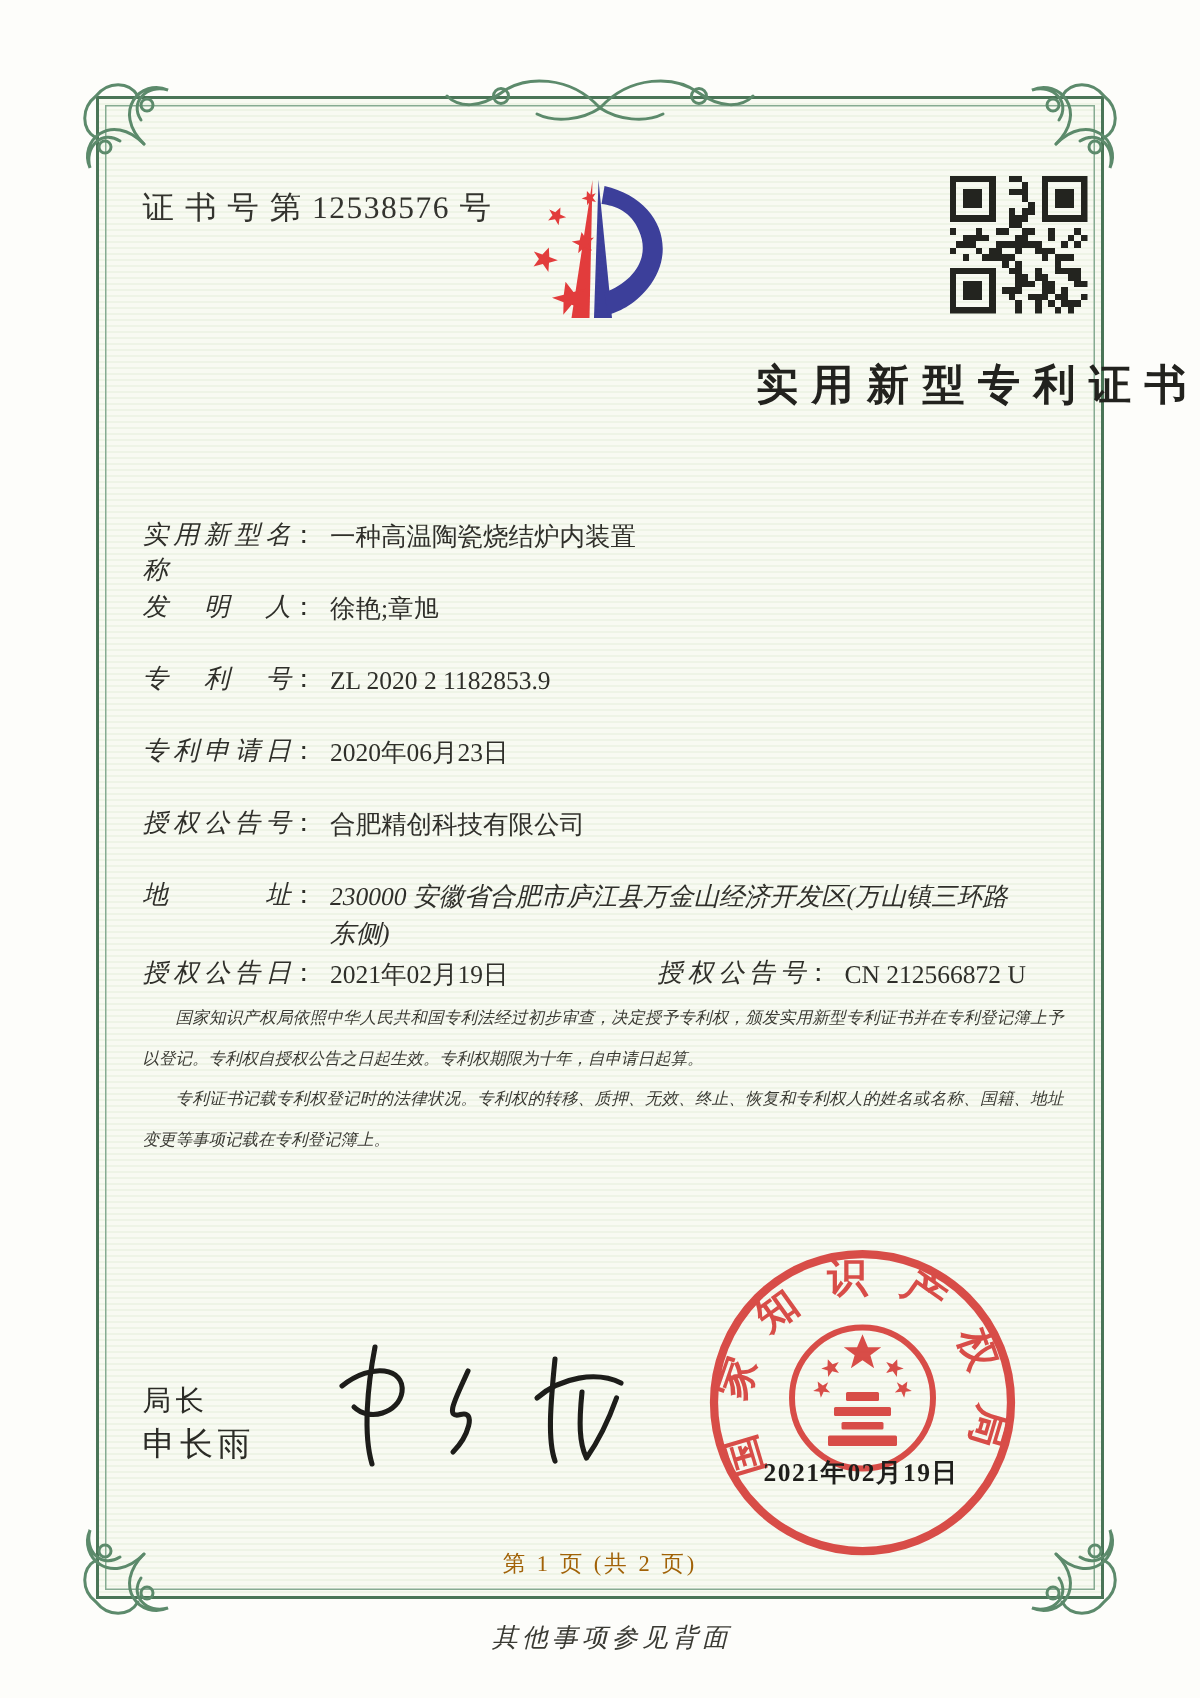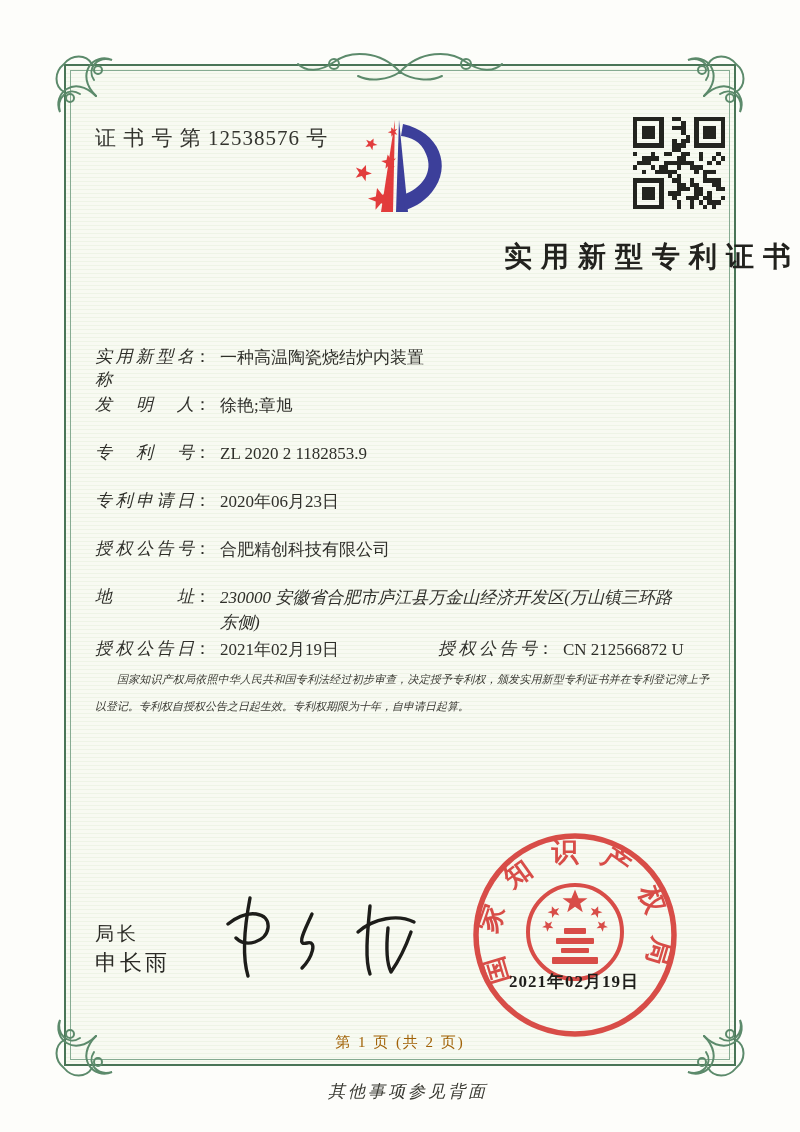--- a/index.html
+++ b/index.html
@@ -338,20 +338,21 @@
 </div>
 <div class="abs row" style="top:637px;position:absolute">
   <span class="lbl">授权公告日</span><span class="colon">：</span><span class="val">2021年02月19日</span>
   <span class="pair2">
     <span class="lbl">授权公告号</span><span class="colon">：</span><span class="val">CN 212566872 U</span>
   </span>
 </div>
 
 <div class="abs paras">
   <p>国家知识产权局依照中华人民共和国专利法经过初步审查，决定授予专利权，颁发实用新型专利证书并在专利登记簿上予以登记。专利权自授权公告之日起生效。专利权期限为十年，自申请日起算。</p>
+  <p>专利证书记载专利权登记时的法律状况。专利权的转移、质押、无效、终止、恢复和专利权人的姓名或名称、国籍、地址变更等事项记载在专利登记簿上。</p>
 </div>
 
 <div class="abs sig-title">局长</div>
 <div class="abs sig-name">申长雨</div>
 <svg class="abs signature" width="215" height="108" viewBox="0 0 215 108">
   <g fill="none" stroke="#1d1d1a" stroke-width="3.4" stroke-linecap="round" stroke-linejoin="round">
     <path d="M38 18 C33 44 30 76 36 96"></path>
     <path d="M16 44 C36 28 58 32 56 48 C54 62 34 68 24 58"></path>
     <path d="M100 34 C92 52 84 66 95 63 C106 60 100 78 90 88"></path>
     <path d="M146 52 C162 38 186 34 202 42"></path>

